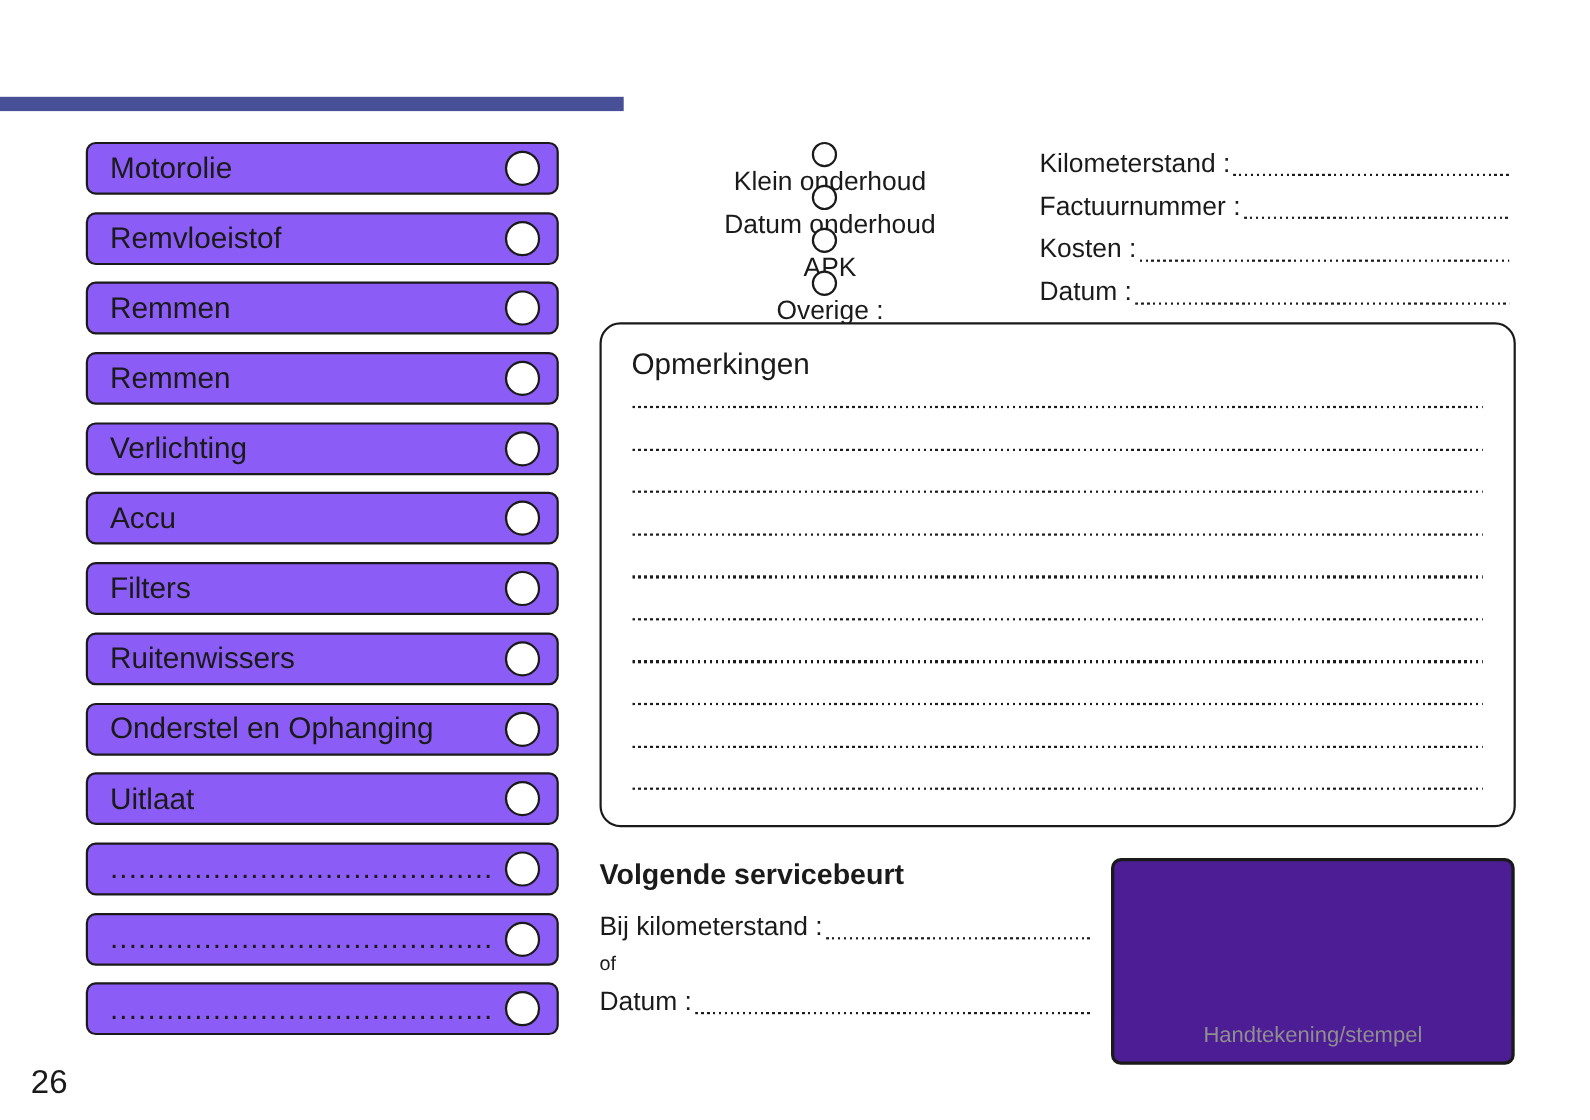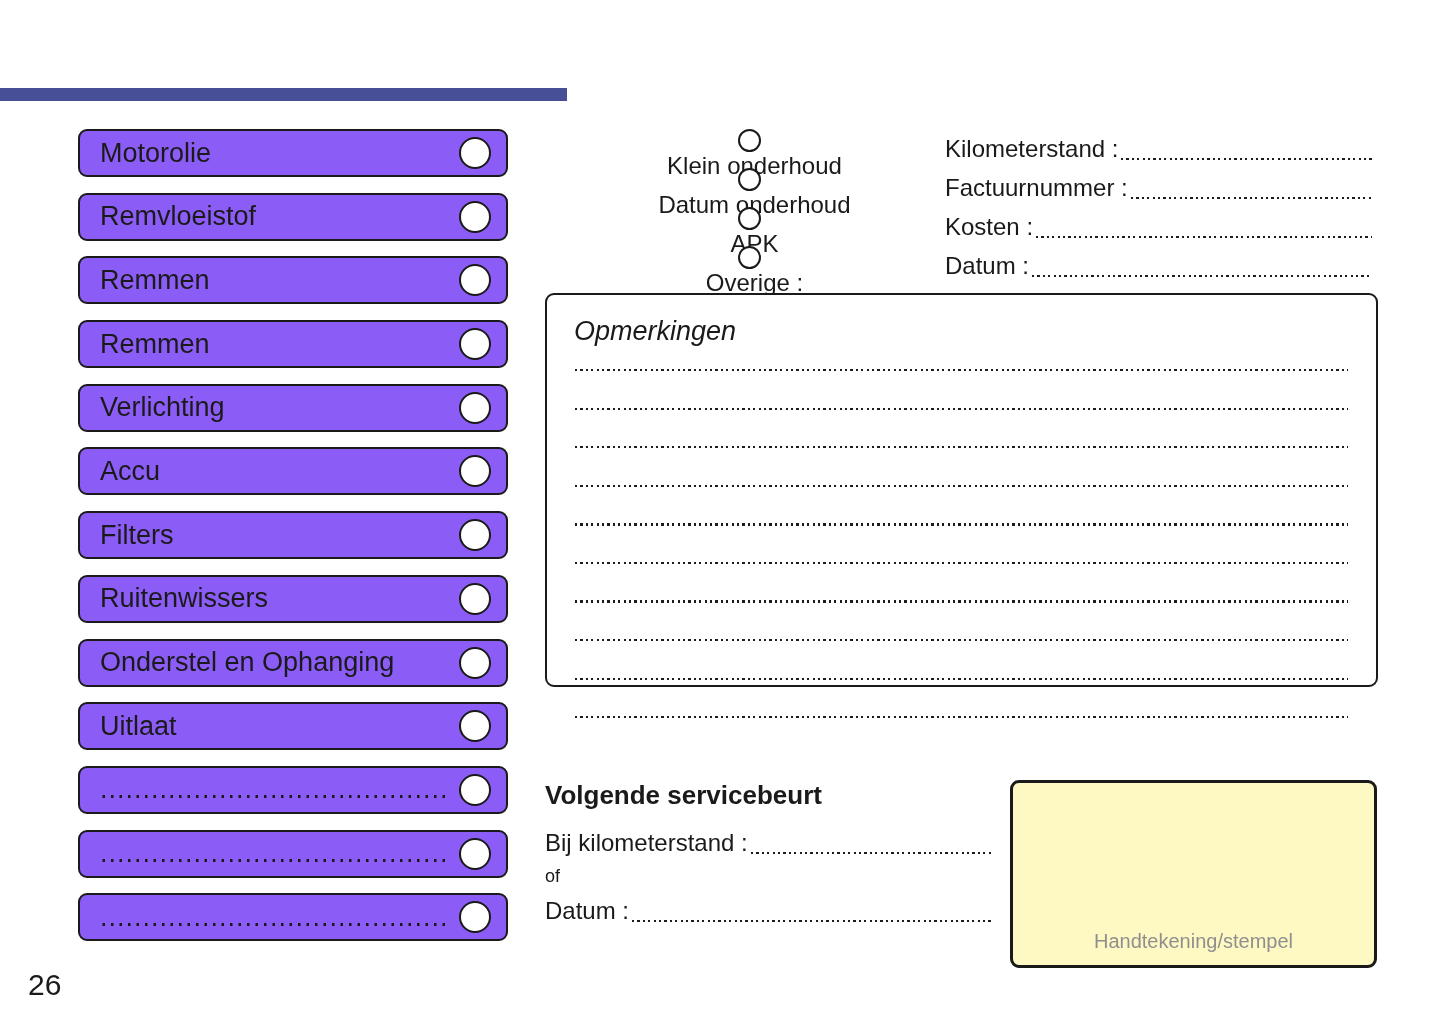--- a/index.html
+++ b/index.html
@@ -48,40 +48,40 @@
     background-image:repeating-linear-gradient(to right,#1c1c1c 0 2.2px,transparent 2.2px 5.4px);
   }
   .radio-leader{width:232px;align-self:flex-end;margin-bottom:8px;margin-left:3px;}
   
   .service-details{position:absolute;left:945px;top:129px;width:427px;}
   .field-row{display:flex;height:39px;align-items:center;}
   .field-label{font-size:24px;white-space:nowrap;}
   .field-leader{flex:1;align-self:flex-end;margin-bottom:8px;margin-left:3px;}
   
   .remarks-box{
-    position:absolute;left:545px;top:293px;width:833px;height:394px;
-    box-sizing:border-box;border:2.5px solid #1a1a1a;border-radius:9px;background:#fff;font-style:italic;
+    position:absolute;left:545px;top:293px;width:833px;height:459px;
+    box-sizing:border-box;border:2.5px solid #1a1a1a;border-radius:19px;background:#fff;
   }
   .remarks-title{position:absolute;left:27px;top:21px;font-size:27px;}
   .remarks-lines{position:absolute;left:28px;right:28px;top:74px;}
   .dotline{
     height:2.2px;margin-bottom:36.4px;
     background-image:repeating-linear-gradient(to right,#1c1c1c 0 2.2px,transparent 2.2px 5.4px);
   }
   
   .next-service{position:absolute;left:545px;top:780px;width:448px;}
   .ns-title{font-size:26px;font-weight:bold;margin-bottom:16px;white-space:nowrap;}
   .ns-row{display:flex;height:32px;align-items:center;margin-bottom:7px;}
   .ns-label{font-size:24px;white-space:nowrap;}
   .ns-leader{flex:1;align-self:flex-end;margin-bottom:5px;margin-left:3px;}
   .ns-or{font-size:18px;margin:2px 0 8px 0;}
   
   .signature-box{
     position:absolute;left:1010px;top:780px;width:367px;height:188px;
-    box-sizing:border-box;border:3px solid #1a1a1a;border-radius:9px;background:#fef9c3;
+    box-sizing:border-box;border:3px solid #1a1a1a;border-radius:9px;background:#4c1d95;
   }
   .signature-label{
     position:absolute;left:0;right:0;bottom:12px;text-align:center;
     font-size:20px;
   }
   
   .page-number{position:absolute;left:28px;top:968px;font-size:30px;}
 </style>
 </head>
 <body>

